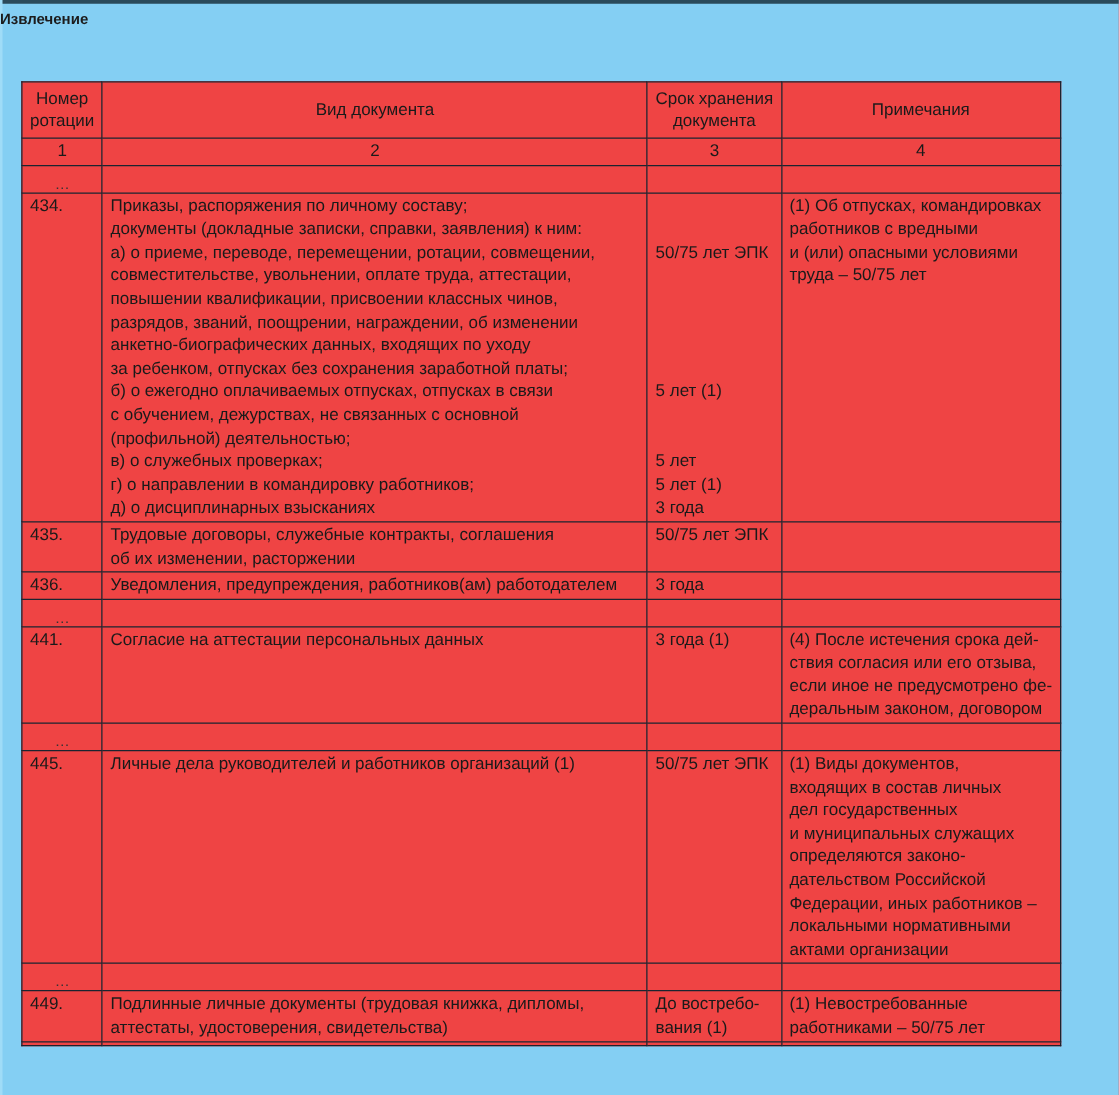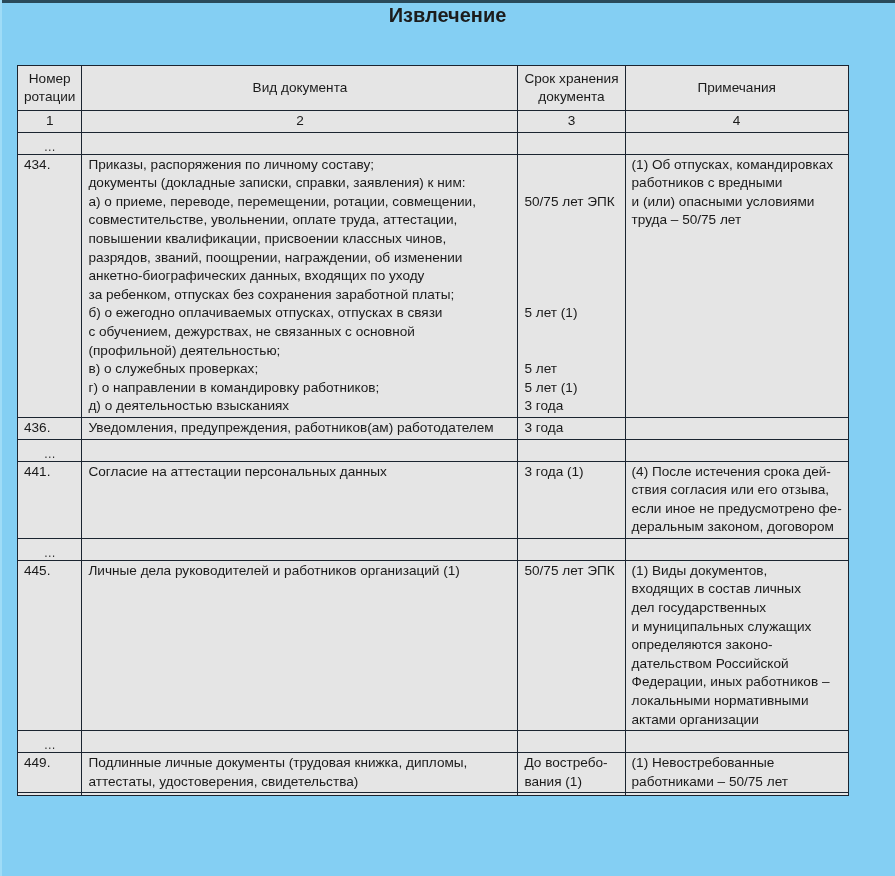--- a/index.html
+++ b/index.html
@@ -13,27 +13,27 @@
   .topbar {
     position: absolute; left: 0; top: 0; width: 895px; height: 3px;
     background: #2a4a5a;
   }
   .leftedge {
     position: absolute; left: 0; top: 0; width: 2px; height: 876px;
     background: #9fdcf7;
   }
   .title {
     position: absolute; left: 0; top: 5px; width: 895px;
-    text-align: center; font-weight: bold; font-size: 20px; line-height: 21px;
+    text-align: left; font-weight: bold; font-size: 12px; line-height: 21px;
     color: #1c1c1c;
   }
   table.doc {
     position: absolute; left: 17px; top: 65px;
     border-collapse: collapse;
-    background: #e5e5e5;
+    background: #ef4444;
     font-size: 13.6px; line-height: 18.6px;
     table-layout: fixed;
   }
   table.doc td, table.doc th {
     border: 1.3px solid #1b2430;
     vertical-align: top;
     padding: 1px 6px 1px 6px;
     font-weight: normal;
   }
   .c1 { width: 48px; text-align: center; }
@@ -103,21 +103,21 @@
       <span class="line">совместительстве, увольнении, оплате труда, аттестации,</span>
       <span class="line">повышении квалификации, присвоении классных чинов,</span>
       <span class="line">разрядов, званий, поощрении, награждении, об изменении</span>
       <span class="line">анкетно-биографических данных, входящих по уходу</span>
       <span class="line">за ребенком, отпусках без сохранения заработной платы;</span>
       <span class="line">б) о ежегодно оплачиваемых отпусках, отпусках в связи</span>
       <span class="line">с обучением, дежурствах, не связанных с основной</span>
       <span class="line">(профильной) деятельностью;</span>
       <span class="line">в) о служебных проверках;</span>
       <span class="line">г) о направлении в командировку работников;</span>
-      <span class="line">д) о деятельностью взысканиях</span>
+      <span class="line">д) о дисциплинарных взысканиях</span>
     </td>
     <td>
       <span class="blank"></span>
       <span class="blank"></span>
       <span class="line">50/75 лет ЭПК</span>
       <span class="blank"></span>
           <span class="blank"></span>
           <span class="blank"></span>
           <span class="blank"></span>
           <span class="blank"></span>
@@ -129,20 +129,29 @@
       <span class="line">3 года</span>
     </td>
     <td>
       <span class="line">(1) Об отпусках, командировках</span>
       <span class="line">работников с вредными</span>
       <span class="line">и (или) опасными условиями</span>
       <span class="line">труда – 50/75 лет</span>
     </td>
   </tr>
 
+  <tr>
+    <td class="n">435.</td>
+    <td>
+      <span class="line">Трудовые договоры, служебные контракты, соглашения</span>
+      <span class="line">об их изменении, расторжении</span>
+    </td>
+    <td>50/75 лет ЭПК</td>
+    <td></td>
+  </tr>
 
   <tr>
     <td class="n">436.</td>
     <td>
       <span class="line">Уведомления, предупреждения, работников(ам) работодателем</span>
     </td>
     <td>3 года</td>
     <td></td>
   </tr>
 

